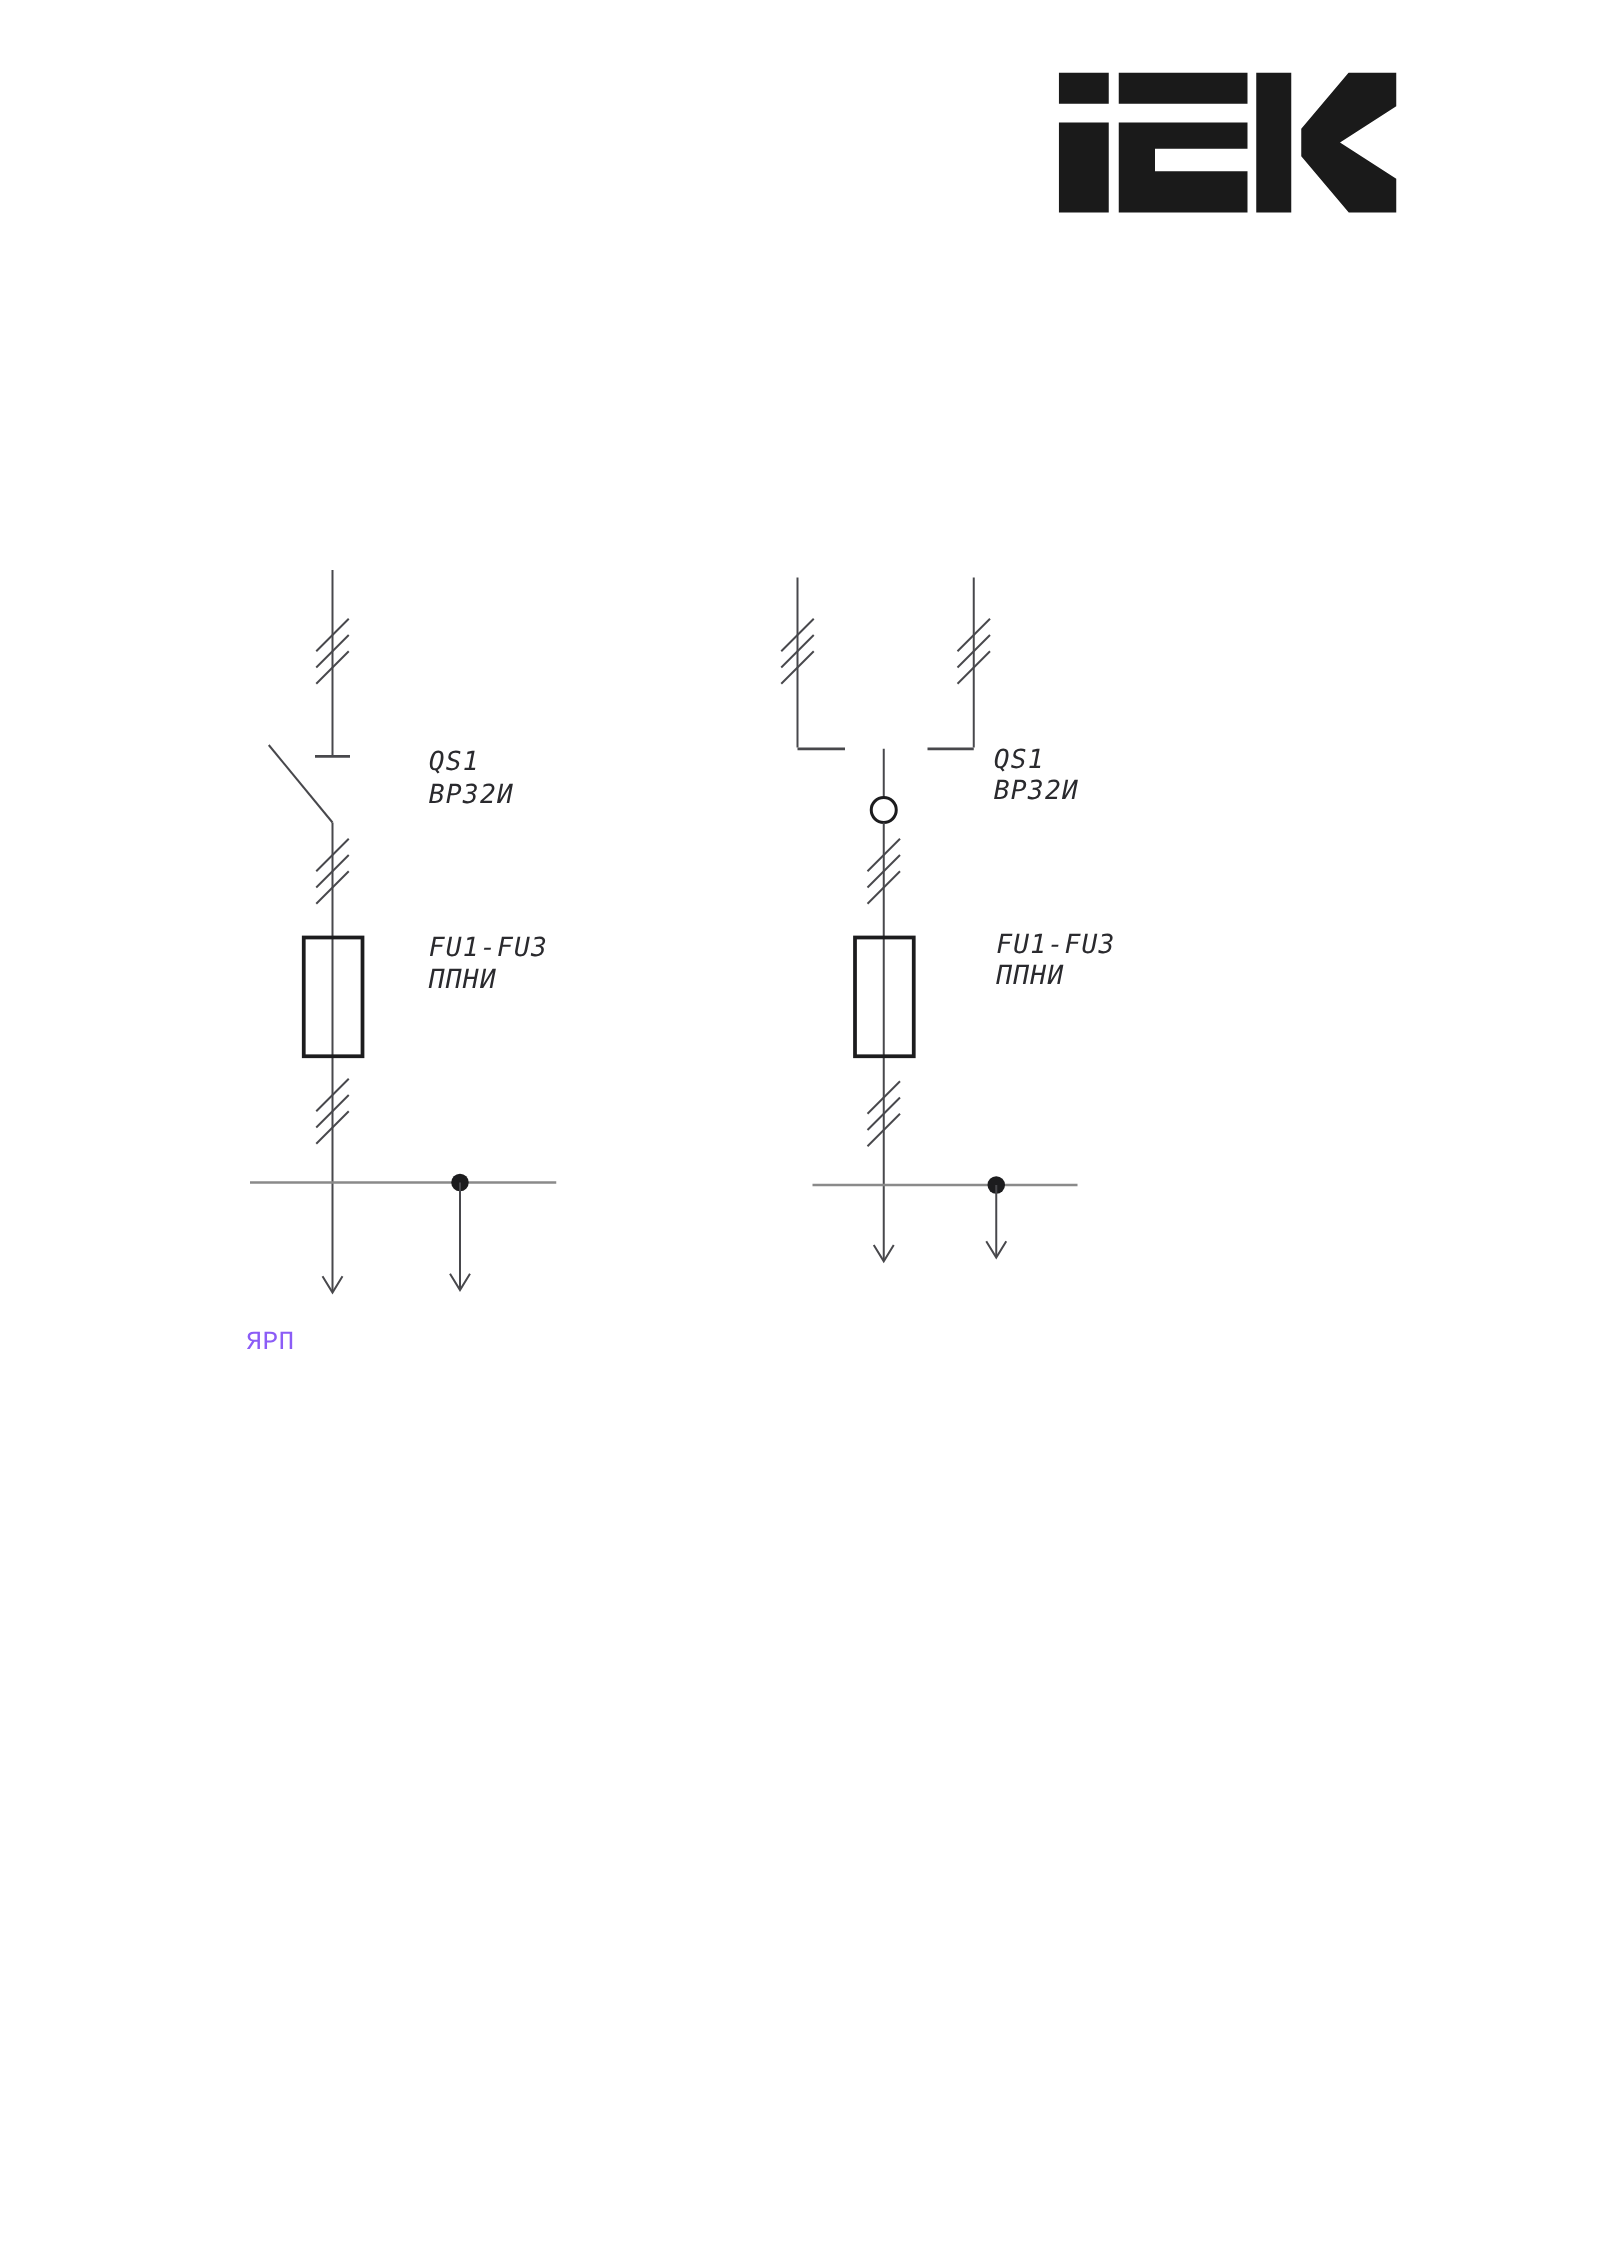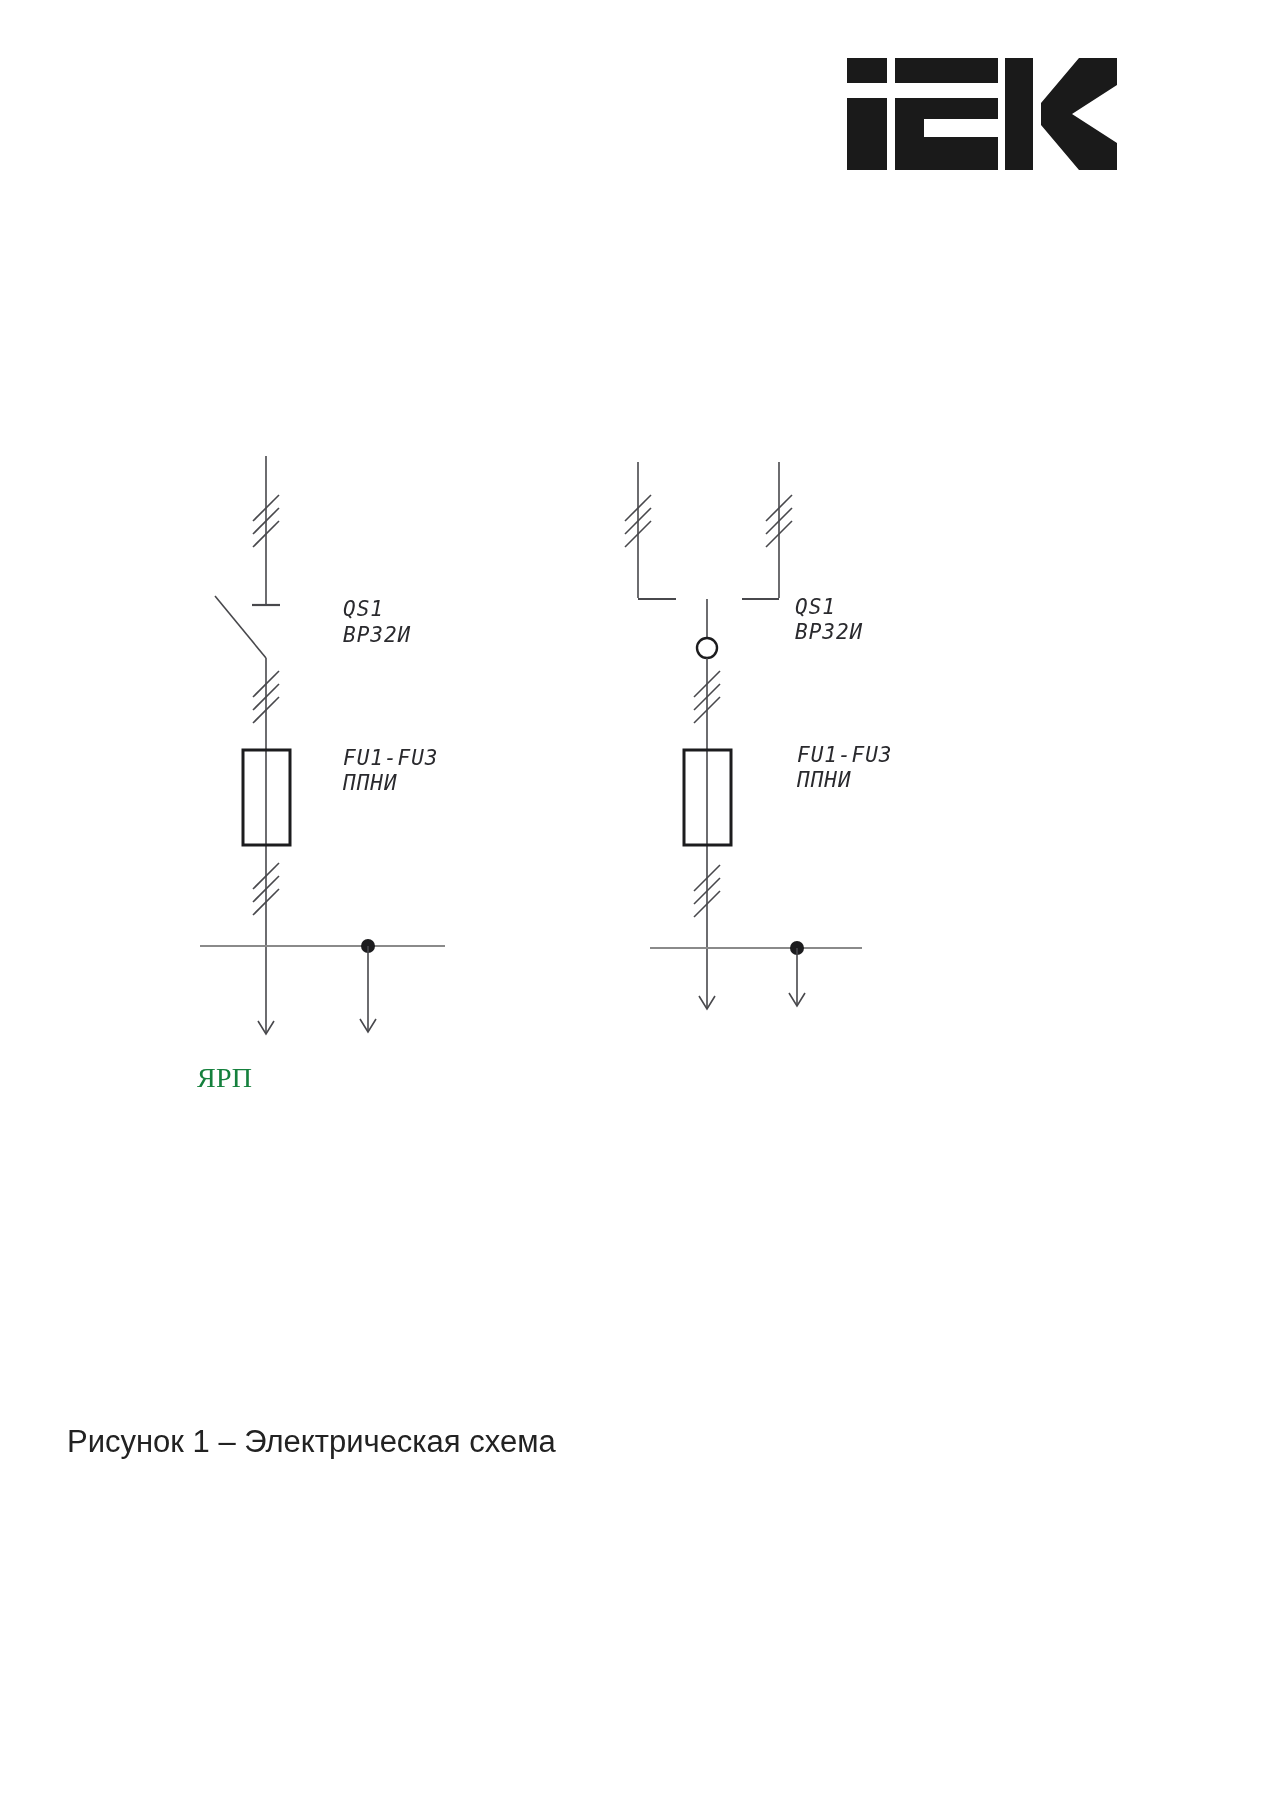--- a/index.html
+++ b/index.html
@@ -18,23 +18,23 @@
     line-height:1;
     color:#2a2a2e;
   }
   .ref{
     font-family:"DejaVu Sans Mono", monospace;
     font-style:italic;
     font-size:21px;
     letter-spacing:1px;
   }
   .diagram-title{
-    font-family:Liberation Serif, serif;
-    font-size:28px;
-    color:#15803d;
+    font-family:Liberation Mono, monospace;
+    font-size:21px;
+    color:#8b5cf6;
     letter-spacing:0.3px;
   }
   .caption{
     font-family:"Liberation Sans", sans-serif;
     font-size:31px;
     color:#222222;
   }
 </style>
 </head>
 <body>
@@ -142,15 +142,14 @@
   <div class="lbl ref" style="left:343px;top:748px;">FU1-FU3</div>
   <div class="lbl ref" style="left:343px;top:773px;">ППНИ</div>
 
   <div class="lbl ref" style="left:795px;top:597px;">QS1</div>
   <div class="lbl ref" style="left:795px;top:622px;">ВР32И</div>
   <div class="lbl ref" style="left:797px;top:745px;">FU1-FU3</div>
   <div class="lbl ref" style="left:797px;top:770px;">ППНИ</div>
 
   <div class="lbl diagram-title" style="left:197px;top:1064px;">ЯРП</div>
 
-  <div class="lbl caption" style="left:67px;top:1426px;">Рисунок 1 – Электрическая схема</div>
 
 </div>
 
 </body></html>

